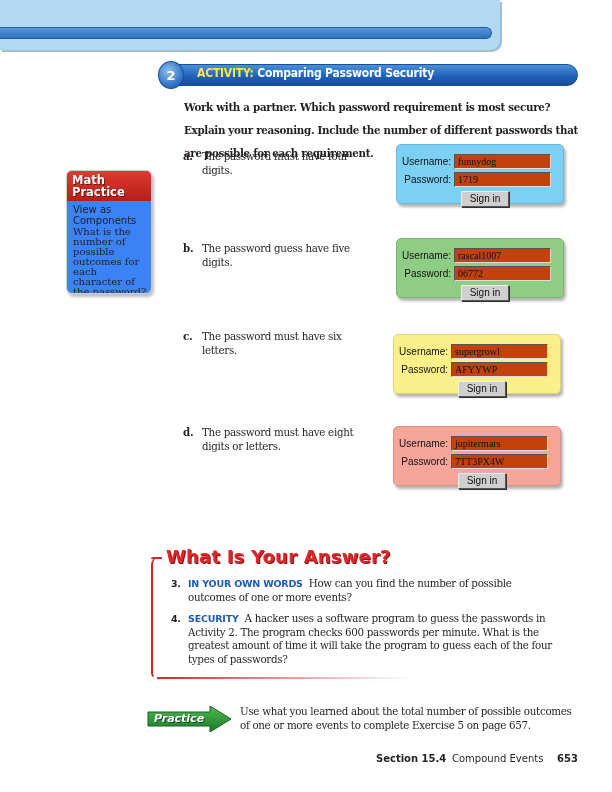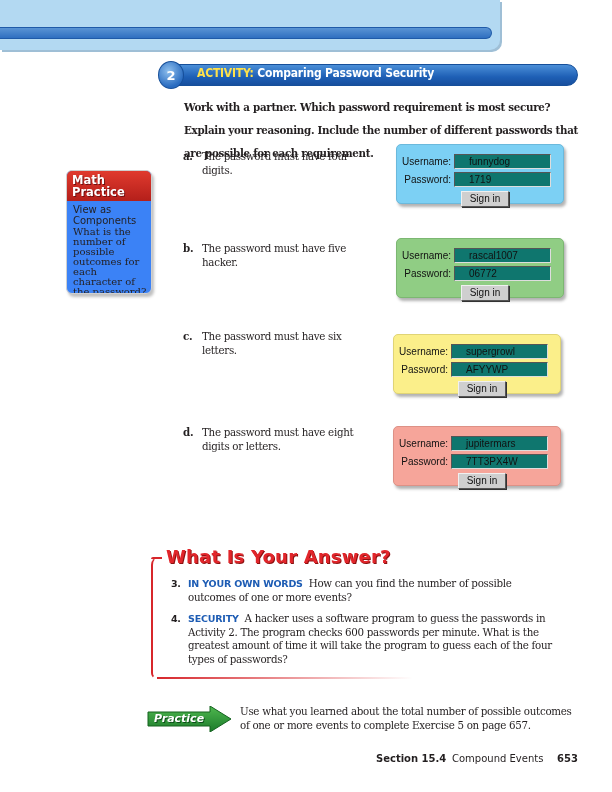--- a/index.html
+++ b/index.html
@@ -82,25 +82,25 @@
   
   .login {
     position: absolute; width: 168px; height: 60px;
     border-radius: 5px;
     box-shadow: 2px 3px 3px rgba(0,0,0,0.3);
     font-family: "Liberation Sans", sans-serif; font-size: 10px;
   }
   .login .row { position: absolute; right: 12px; display: flex; align-items: center; }
   .login .lab { color: #111; margin-right: 3px; text-align: right; }
   .login .field {
-    width: 97px; height: 15px; background: #0f766e;
+    width: 97px; height: 15px; background: #c2410c;
     border-top: 1px solid #555; border-left: 1px solid #555;
     border-right: 1px solid #ddd; border-bottom: 1px solid #ddd;
-    font-family: Liberation Sans, sans-serif; font-size: 10px; line-height: 13px;
-    padding-left: 14px; color: #111;
+    font-family: Liberation Serif, serif; font-size: 10px; line-height: 13px;
+    padding-left: 3px; color: #111;
   }
   .login .row1 { top: 9px; }
   .login .row2 { top: 27px; }
   .login .btn {
     position: absolute; left: 64px; top: 46px; width: 48px; height: 16px;
     background: #cfcfcf; border: 1px solid #555;
     border-top-color: #f0f0f0; border-left-color: #f0f0f0;
     box-shadow: 1px 1px 0 #333;
     font-family: "Liberation Sans", sans-serif; font-size: 10px; line-height: 14px; text-align: center; color: #111;
   }
@@ -194,21 +194,21 @@
     </div>
   <div class="row row2">
       <span class="lab">Password:</span>
       <div class="field">1719</div>
     </div>
   <div class="btn">Sign in</div>
 </div>
 
 <div class="item" style="top:241px;">
   <span class="letter">b.</span>
-  <span class="txt">The password must have five hacker.</span>
+  <span class="txt">The password guess have five digits.</span>
 </div>
 <div class="login green" style="left:396px; top:238px;">
   <div class="row row1">
       <span class="lab">Username:</span>
       <div class="field">rascal1007</div>
     </div>
   <div class="row row2">
       <span class="lab">Password:</span>
       <div class="field">06772</div>
     </div>

